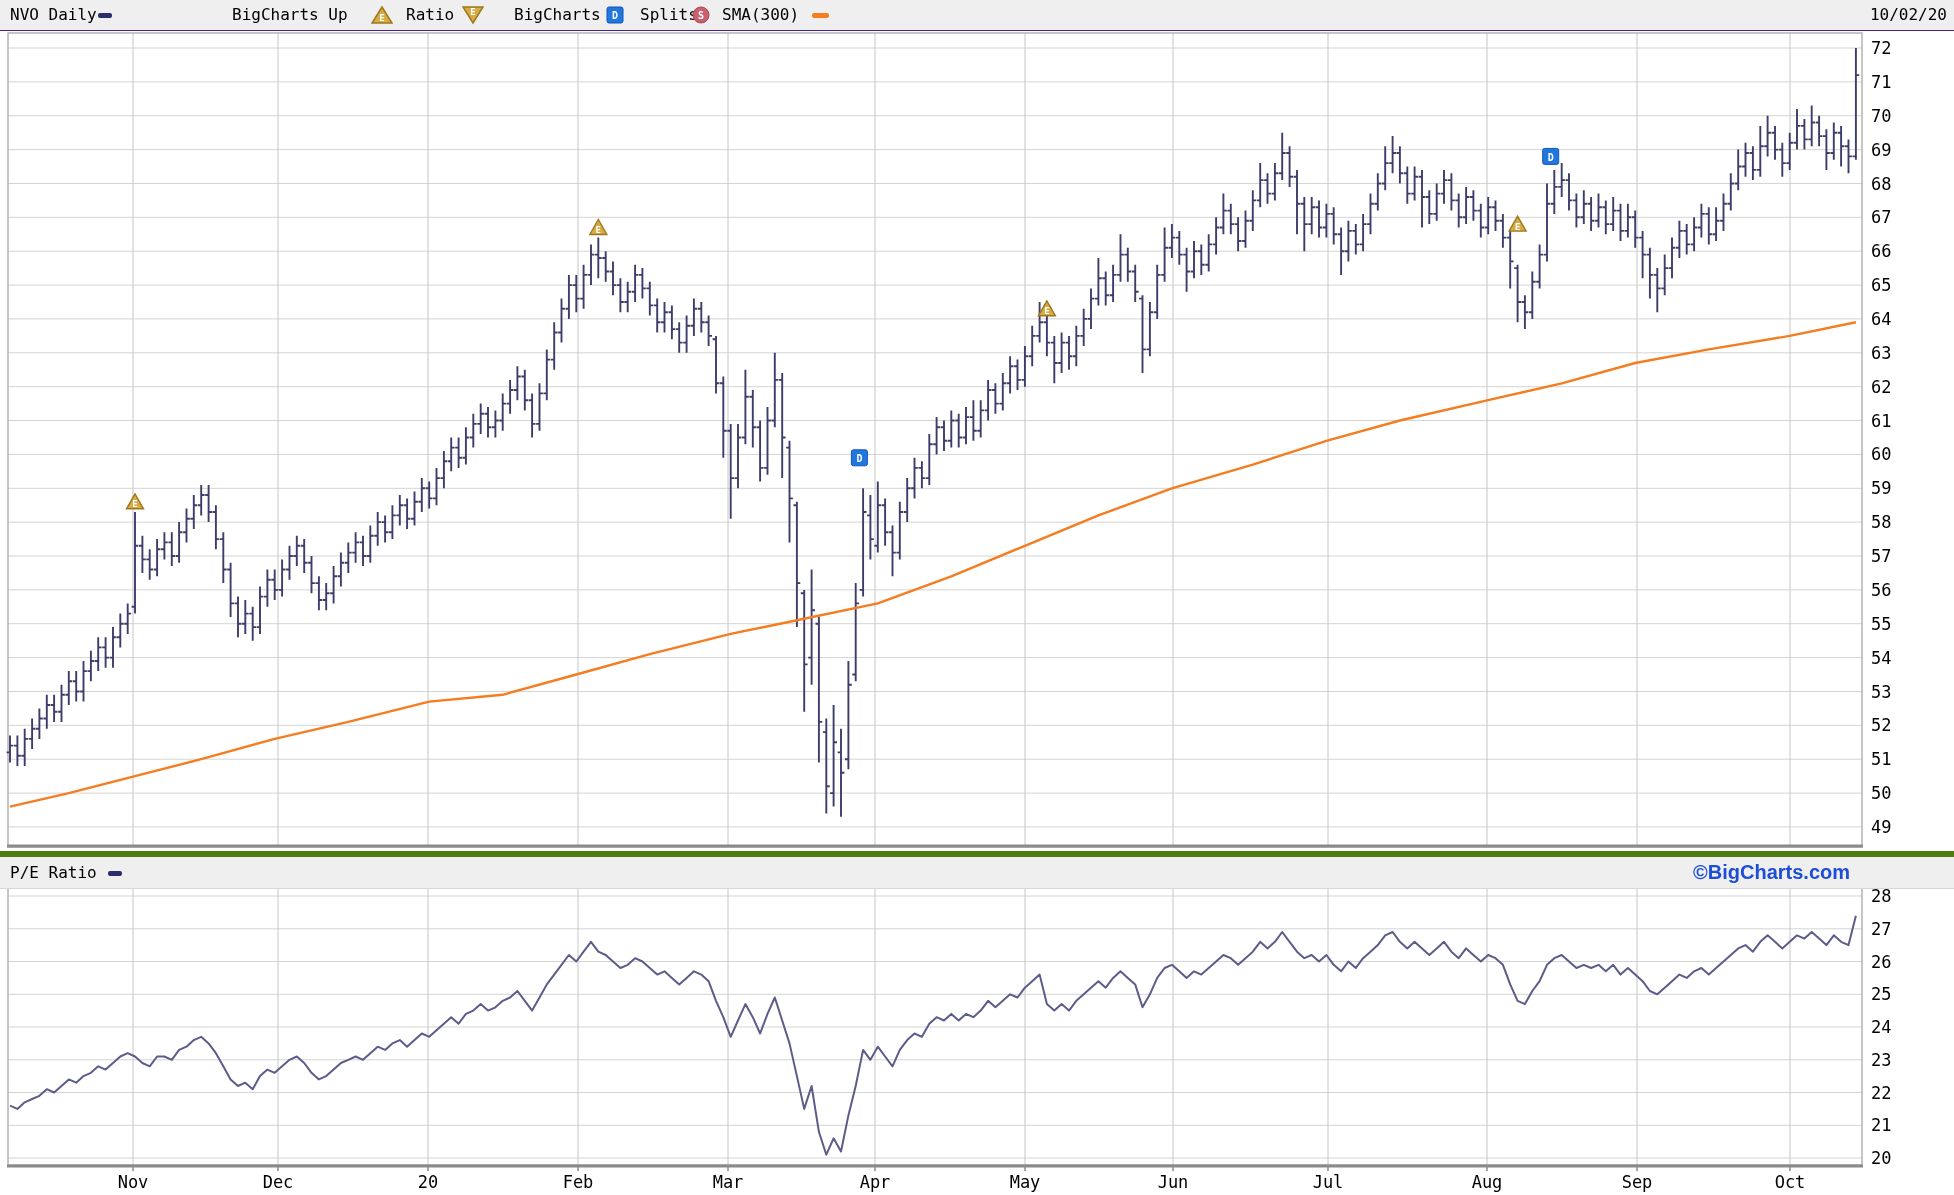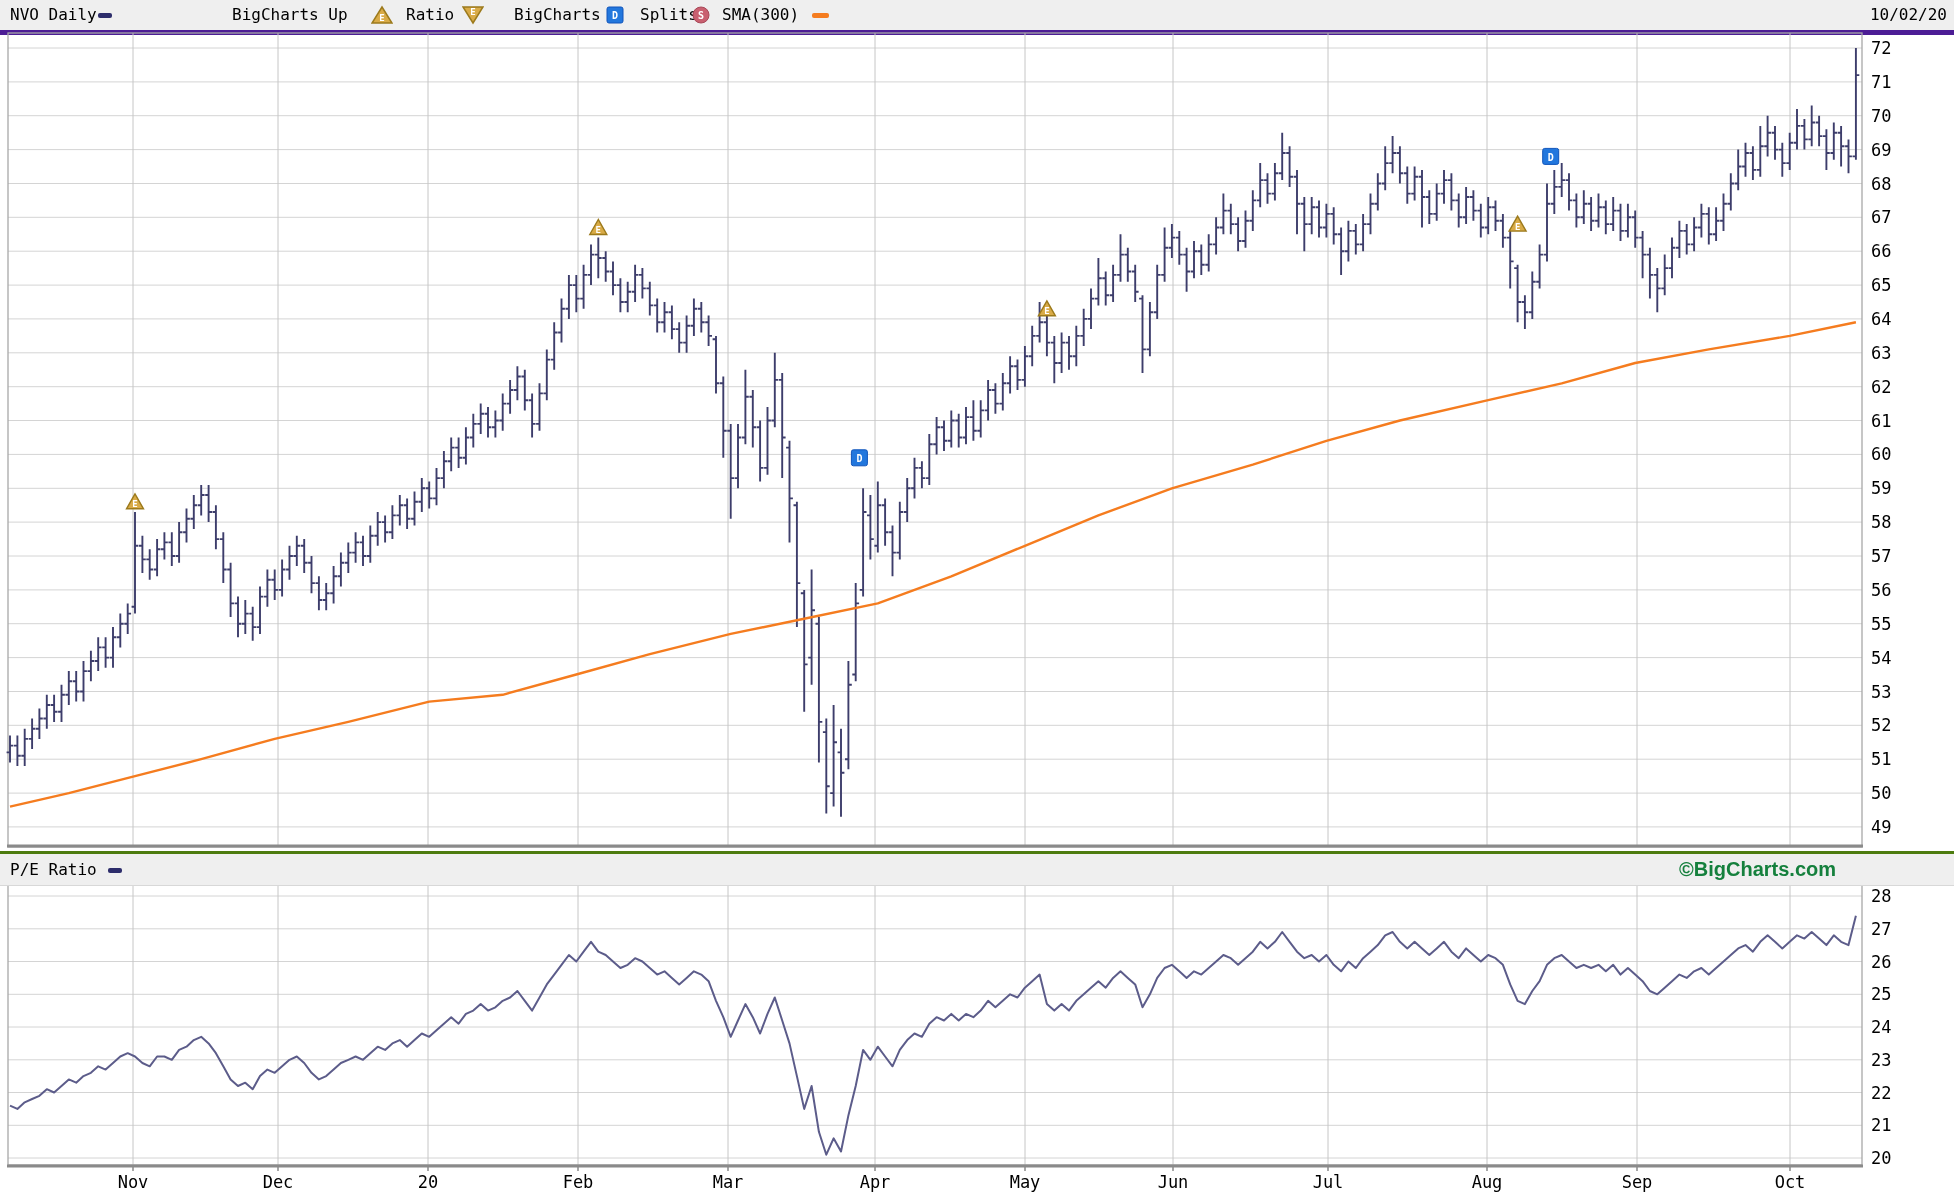--- a/index.html
+++ b/index.html
@@ -1,26 +1,26 @@
 <!DOCTYPE html>
 <html><head>
 <meta charset="utf-8">
 <style>
   html,body{margin:0;padding:0;background:#fff;}
   body{width:1954px;height:1195px;position:relative;font-family:"DejaVu Sans Mono",monospace;color:#000;overflow:hidden;}
   .band{position:absolute;left:0;width:1954px;background:#efefef;}
-  #top-band{top:0;height:30px;border-bottom:5px solid #4c1d95;}
-  #pe-band{top:851px;height:31px;border-top:3px solid #4d7c0f;border-bottom:1px solid #d8d8d8;}
+  #top-band{top:0;height:30px;border-bottom:1px solid #4c1d95;}
+  #pe-band{top:851px;height:31px;border-top:6px solid #4d7c0f;border-bottom:1px solid #d8d8d8;}
   .hitem{position:absolute;top:0;height:30px;line-height:30px;font-size:16px;white-space:nowrap;}
   .dash{position:absolute;top:13px;height:5px;border-radius:2px;}
   .icon-svg{position:absolute;top:5px;}
   #chart-svg{position:absolute;left:0;top:0;}
   .pe-label{position:absolute;top:0;height:31px;line-height:31px;font-size:16px;}
-  #watermark{position:absolute;right:118px;top:0;height:24px;line-height:31px;
-    font-family:"Liberation Sans",sans-serif;font-weight:bold;font-size:20px;color:#15803d;letter-spacing:0px;}
+  #watermark{position:absolute;right:104px;top:0;height:24px;line-height:31px;
+    font-family:"Liberation Sans",sans-serif;font-weight:bold;font-size:20px;color:#1d4ed8;letter-spacing:0px;}
 </style>
 </head>
 <body>
 
 <div class="band" id="top-band">
   <span class="hitem" style="left:10px">NVO Daily</span>
   <span class="dash" style="left:98px;width:14px;background:#2d2d6b"></span>
 
   <span class="hitem" style="left:232px">BigCharts Up</span>
   <svg class="icon-svg" style="left:371px" width="22" height="20">

